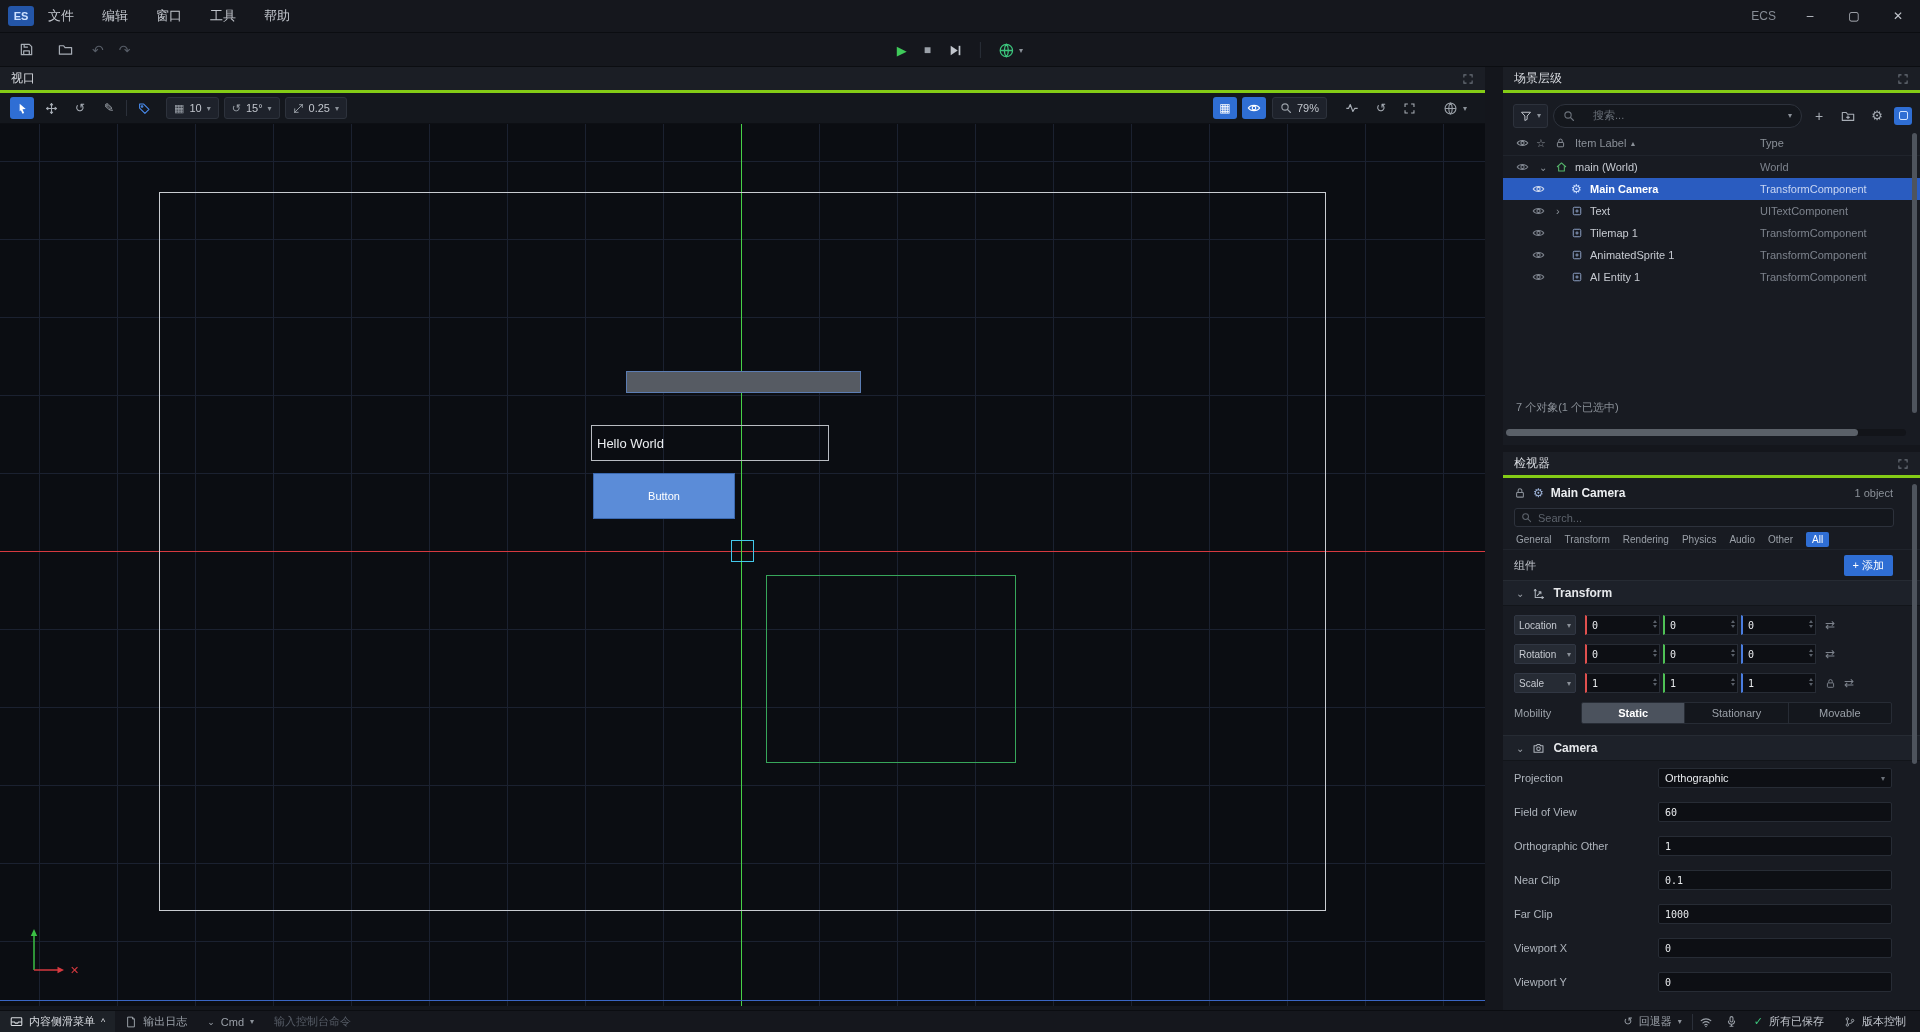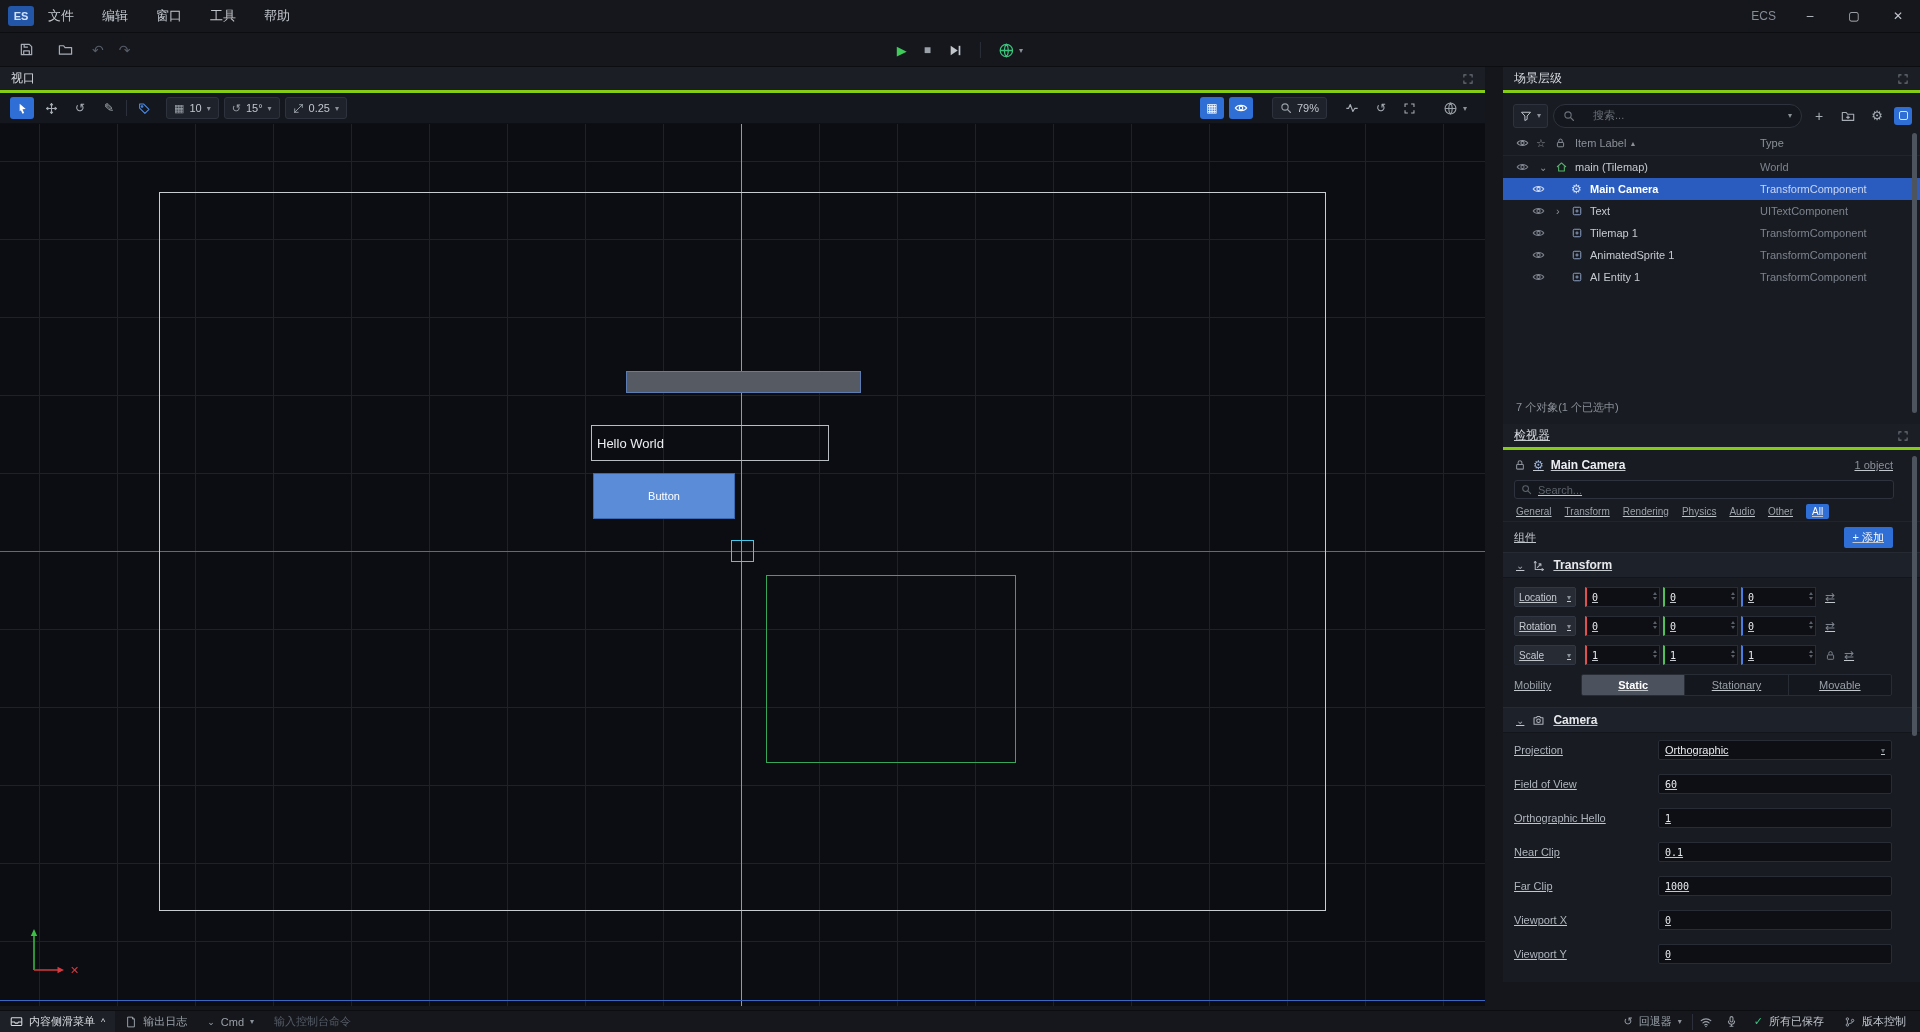--- a/index.html
+++ b/index.html
@@ -82,21 +82,21 @@
   .htype { position:absolute; left:257px; top:50%; transform:translateY(-50%); color:#7d838d; font-size:11px; }
   .hrow.selected .htype { color:#c9d6f2; }
   .row-eye { color:#7d838d; }
   .hrow.selected .row-eye { color:#cfd9ee; }
   .hier-status { position:absolute; left:13px; bottom:30px; font-size:11px; color:#8b9199; }
   .hscroll { position:absolute; left:3px; right:14px; bottom:9px; height:7px; background:#121419; border-radius:4px; }
   .hscroll .thumb { position:absolute; left:0; top:0; height:7px; width:88%; background:#5a6068; border-radius:4px; }
   .vscroll { position:absolute; right:3px; width:5px; border-radius:3px; background:#4e545d; }
 
   
-  .insp-panel { position:absolute; left:1503px; top:424px; width:417px; height:558px; background:#181b22; overflow:hidden;text-decoration:underline; }
+  .insp-panel { position:absolute; left:1503px; top:452px; width:417px; height:558px; background:#181b22; overflow:hidden; }
   .insp-obj-row { display:flex; align-items:center; gap:7px; height:26px; padding:0 11px; margin-top:2px; }
   .obj-name { font-size:12px; font-weight:bold; color:#eceef1; }
   .obj-count { margin-left:auto; font-size:11px; color:#8b9199; margin-right:16px; }
   .insp-search { height:19px; margin:2px 26px 0 11px; background:#14171d; border:1px solid #2d323c;
                  border-radius:3px; display:flex; align-items:center; gap:6px; padding:0 6px; font-size:11px; color:#5d636c; }
   .insp-tabs { display:flex; align-items:center; gap:13px; padding:0 13px; height:20px; margin-top:2px;
                font-size:10px; color:#9aa0a8; }
   .tab.active { background:#2f6ed4; color:#fff; border-radius:2px; padding:2px 6px; }
   .insp-comp-row { display:flex; align-items:center; height:31px; padding:0 27px 0 11px; border-top:1px solid #20242c; }
   .add-btn { margin-left:auto; background:#2f6ed4; color:#fff; font-size:11px; border:none; border-radius:2px;
@@ -259,21 +259,21 @@
       <div class="spacer"></div>
       <div class="icon-btn active">
           <span style="font-size:12px">▦</span>
         </div>
       <div class="icon-btn active">
         <svg width="14" height="14" viewBox="0 0 16 16" fill="none" stroke="currentColor" stroke-width="1.3">
             <path d="M1.5 8C4 4 12 4 14.5 8C12 12 4 12 1.5 8Z"></path>
             <circle cx="8" cy="8" r="2"></circle>
           </svg>
       </div>
-      <div class="chip" style="margin-left:14px">
+      <div class="chip" style="margin-left:1px">
         <svg width="12" height="12" viewBox="0 0 16 16" fill="none" stroke="#9aa0a8" stroke-width="1.5" stroke-linecap="round">
             <circle cx="6.7" cy="6.7" r="4.2"></circle>
             <path d="M10 10L14 14"></path>
           </svg>
         <span>79%</span>
       </div>
       <div class="icon-btn" style="margin-left:8px">
         <svg width="14" height="14" viewBox="0 0 16 16" fill="none" stroke="currentColor" stroke-width="1.3" stroke-linejoin="round">
             <path d="M1.5 8.5H4L6 4L9 12L11 8.5H14.5"></path>
           </svg>
@@ -388,21 +388,21 @@
             <circle cx="8" cy="8" r="2"></circle>
           </svg>
         </span>
       <span class="hcell" style="left:36px;color:#8b9199;font-size:10px">⌄</span>
       <span class="hcell" style="left:52px">
           <svg width="13" height="13" viewBox="0 0 16 16" fill="none" stroke="#56b66b" stroke-width="1.3" stroke-linejoin="round">
             <path d="M2.5 8L8 3L13.5 8"></path>
             <path d="M4.5 7V13H11.5V7"></path>
           </svg>
         </span>
-      <span class="hcell hlabel" style="left:72px">main (Tilemap)</span>
+      <span class="hcell hlabel" style="left:72px">main (World)</span>
       <span class="htype">World</span>
     </div>
 
     <div class="hrow selected">
       <span class="hcell row-eye" style="left:29px">
           <svg width="13" height="13" viewBox="0 0 16 16" fill="none" stroke="currentColor" stroke-width="1.3">
             <path d="M1.5 8C4 4 12 4 14.5 8C12 12 4 12 1.5 8Z"></path>
             <circle cx="8" cy="8" r="2"></circle>
           </svg>
         </span>
@@ -662,21 +662,21 @@
         <div class="pinput">
           <span>Orthographic</span>
           <span class="dd-caret">▾</span>
         </div>
       </div>
       <div class="prow">
         <span class="plabel">Field of View</span>
         <div class="pinput mono">60</div>
       </div>
       <div class="prow">
-        <span class="plabel">Orthographic Hello</span>
+        <span class="plabel">Orthographic Other</span>
         <div class="pinput mono">1</div>
       </div>
       <div class="prow">
         <span class="plabel">Near Clip</span>
         <div class="pinput mono">0.1</div>
       </div>
       <div class="prow">
         <span class="plabel">Far Clip</span>
         <div class="pinput mono">1000</div>
       </div>

